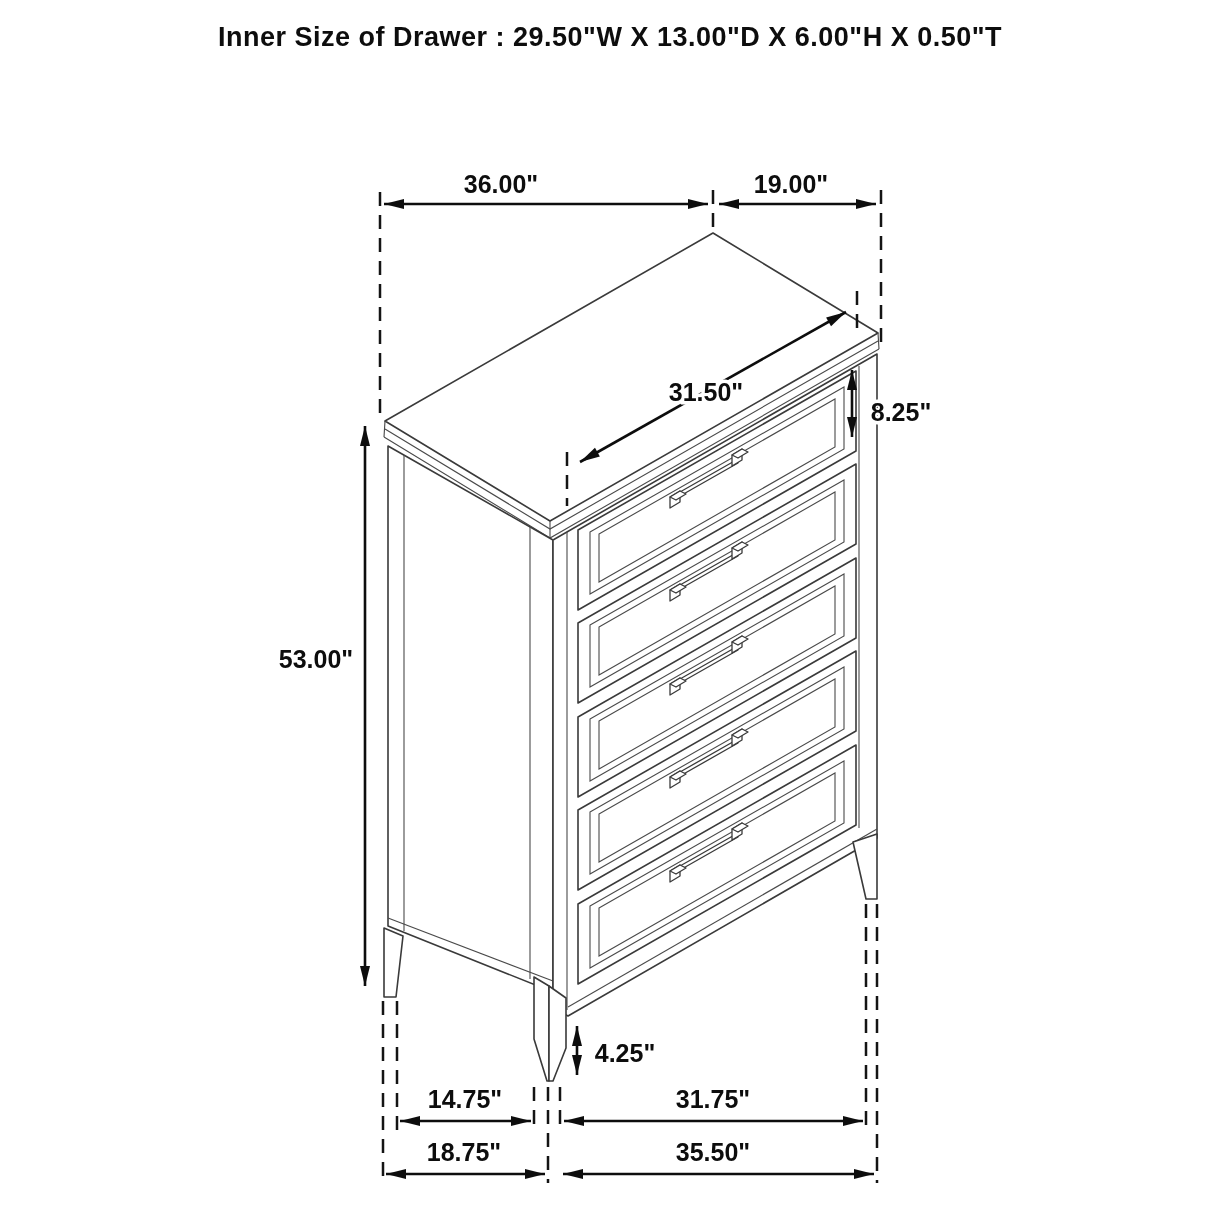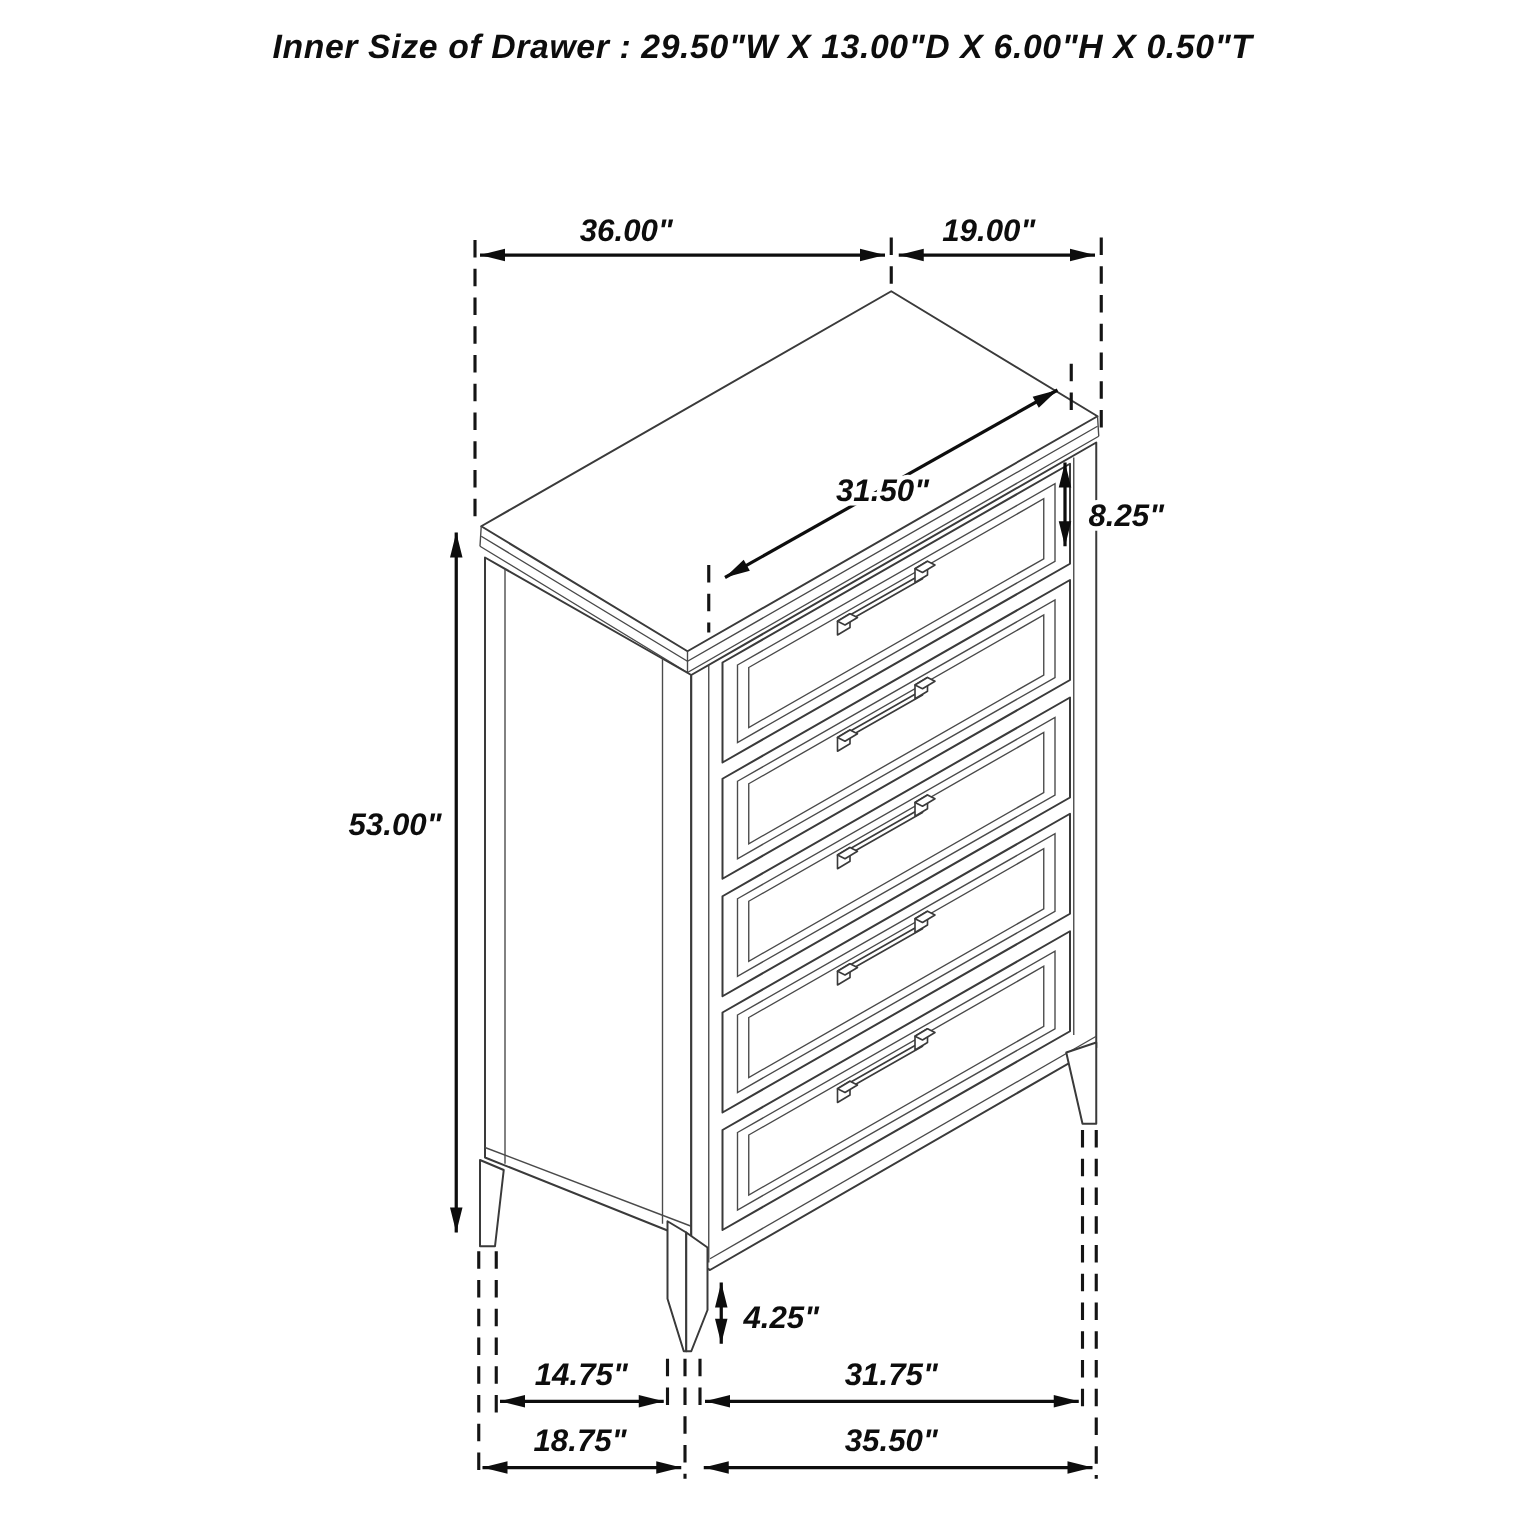--- a/index.html
+++ b/index.html
@@ -3,21 +3,20 @@
 <meta charset="utf-8">
 <style>
   html, body { margin: 0; padding: 0; background: #ffffff; }
   .canvas {
     position: relative;
     width: 1214px;
     height: 1214px;
     background: #ffffff;
     font-family: "Liberation Sans", sans-serif;
     overflow: hidden;
-    font-style: italic;
   }
   svg text {
     font-family: "Liberation Sans", sans-serif;
     font-weight: bold;
     fill: #0d0d0d;
   }
   .title-text { font-size: 27px; letter-spacing: 0.5px; }
   .dim-text   { font-size: 25px; paint-order: stroke; stroke: #ffffff; stroke-width: 7px; }
   .furn  { stroke: #3a3a3a; fill: #ffffff; stroke-width: 1.6; stroke-linejoin: round; }
   .furn-thin { stroke: #4a4a4a; fill: none; stroke-width: 1.1; }

